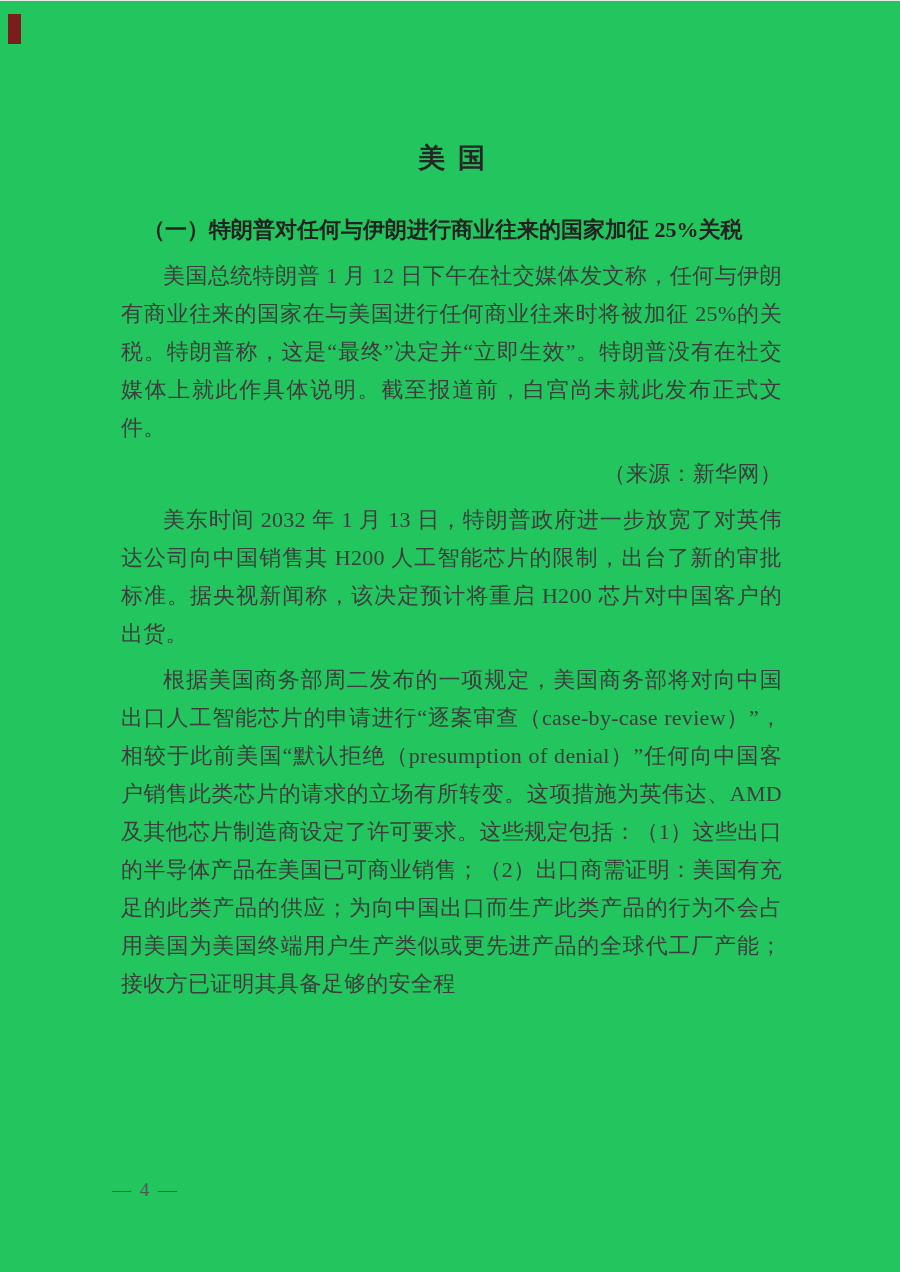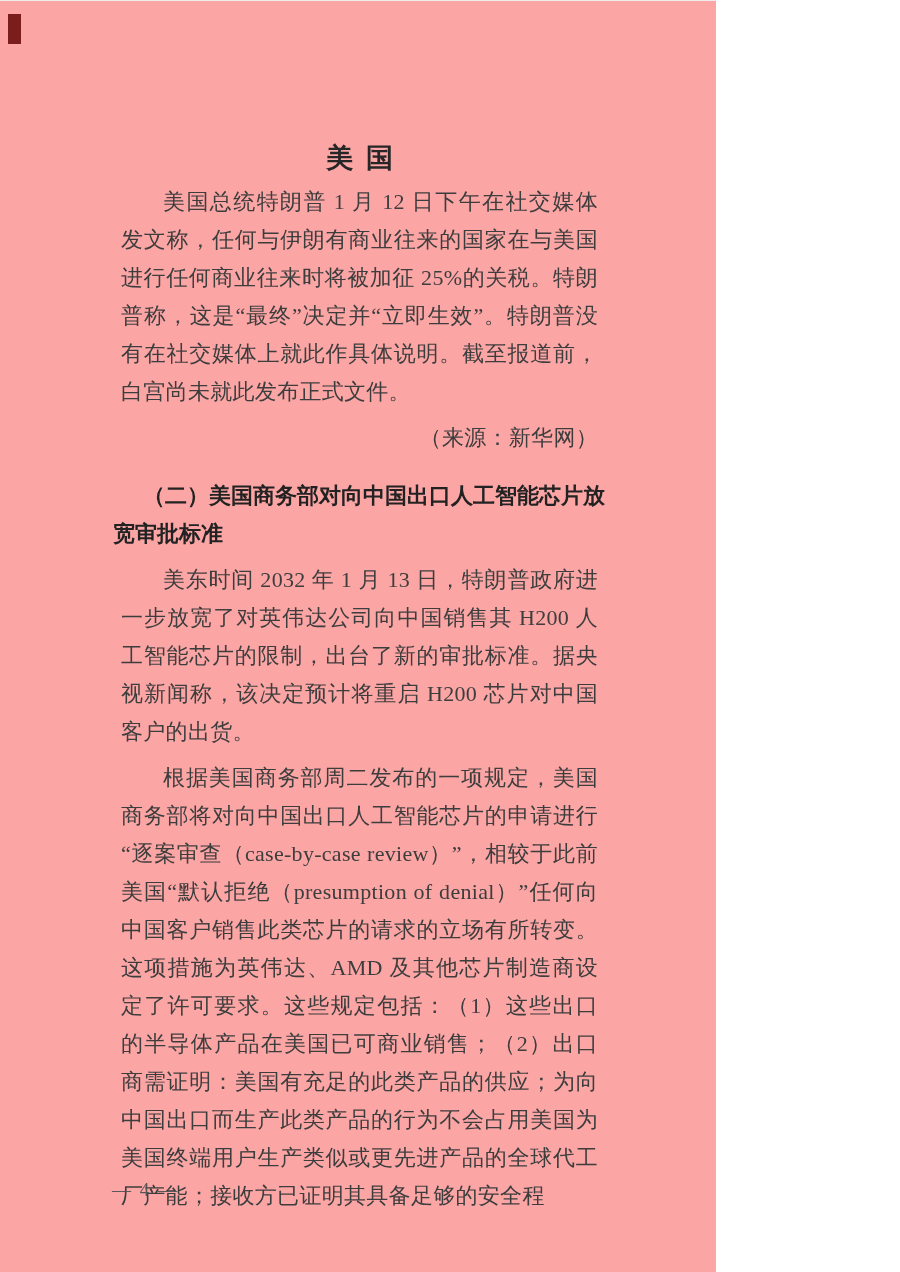--- a/index.html
+++ b/index.html
@@ -1,20 +1,20 @@
 <!DOCTYPE html>
 <html lang="zh"><head>
 <meta charset="utf-8">
 <style>
   html, body { margin: 0; padding: 0; }
   .page {
     position: relative;
-    width: 716px;
+    width: 900px;
     height: 1272px;
-    background: #fca5a5;
+    background: #22c55e;
     border-top: 1px solid #ececec;
     overflow: hidden;
     font-family: "Liberation Serif", "DejaVu Serif", serif;
     color: #3b3b3b;
   }
   .corner-mark {
     position: absolute;
     left: 8px;
     top: 13px;
     width: 13px;
@@ -69,25 +69,25 @@
 </head>
 <body>
 
 <div class="page">
   <div class="corner-mark" style="background: rgb(123, 29, 29);"></div>
 
   <div class="content">
     <h1 class="doc-title">美 国</h1>
 
     <section>
+      <h2 class="heading">（一）特朗普对任何与伊朗进行商业往来的国家加征 25%关税</h2>
       <p class="para">美国总统特朗普 1 月 12 日下午在社交媒体发文称，任何与伊朗有商业往来的国家在与美国进行任何商业往来时将被加征 25%的关税。特朗普称，这是“最终”决定并“立即生效”。特朗普没有在社交媒体上就此作具体说明。截至报道前，白宫尚未就此发布正式文件。</p>
       <p class="para source">（来源：新华网）</p>
     </section>
 
     <section>
-      <h2 class="heading second">（二）美国商务部对向中国出口人工智能芯片放宽审批标准</h2>
       <p class="para">美东时间 2032 年 1 月 13 日，特朗普政府进一步放宽了对英伟达公司向中国销售其 H200 人工智能芯片的限制，出台了新的审批标准。据央视新闻称，该决定预计将重启 H200 芯片对中国客户的出货。</p>
       <p class="para">根据美国商务部周二发布的一项规定，美国商务部将对向中国出口人工智能芯片的申请进行“逐案审查（case-by-case review）”，相较于此前美国“默认拒绝（presumption of denial）”任何向中国客户销售此类芯片的请求的立场有所转变。这项措施为英伟达、AMD 及其他芯片制造商设定了许可要求。这些规定包括：（1）这些出口的半导体产品在美国已可商业销售；（2）出口商需证明：美国有充足的此类产品的供应；为向中国出口而生产此类产品的行为不会占用美国为美国终端用户生产类似或更先进产品的全球代工厂产能；接收方已证明其具备足够的安全程</p>
     </section>
   </div>
 
   <div class="page-number">— 4 —</div>
 </div>
 
 </body></html>

